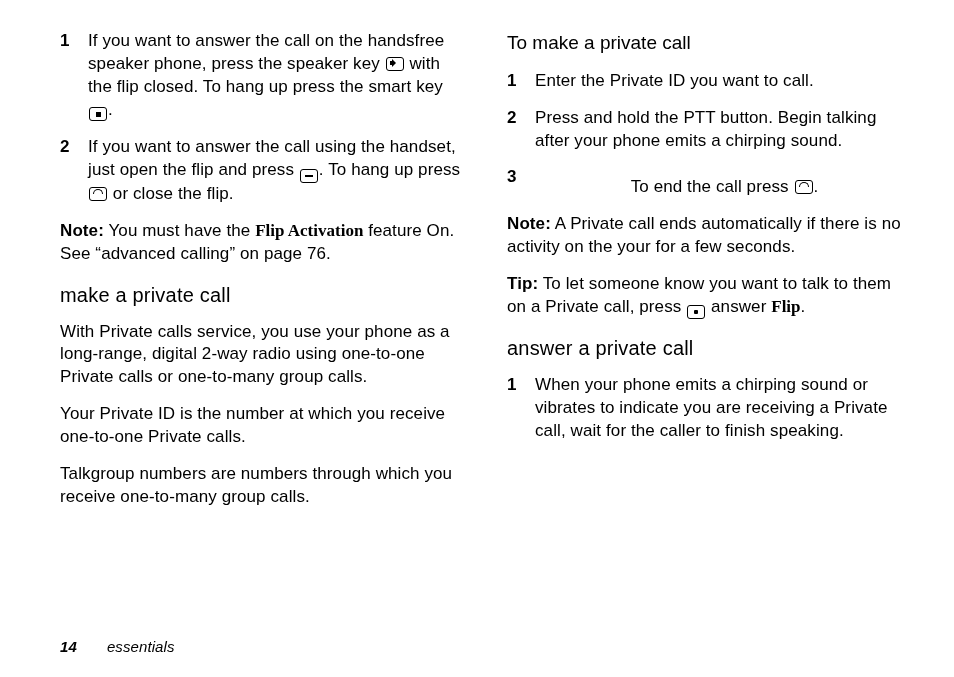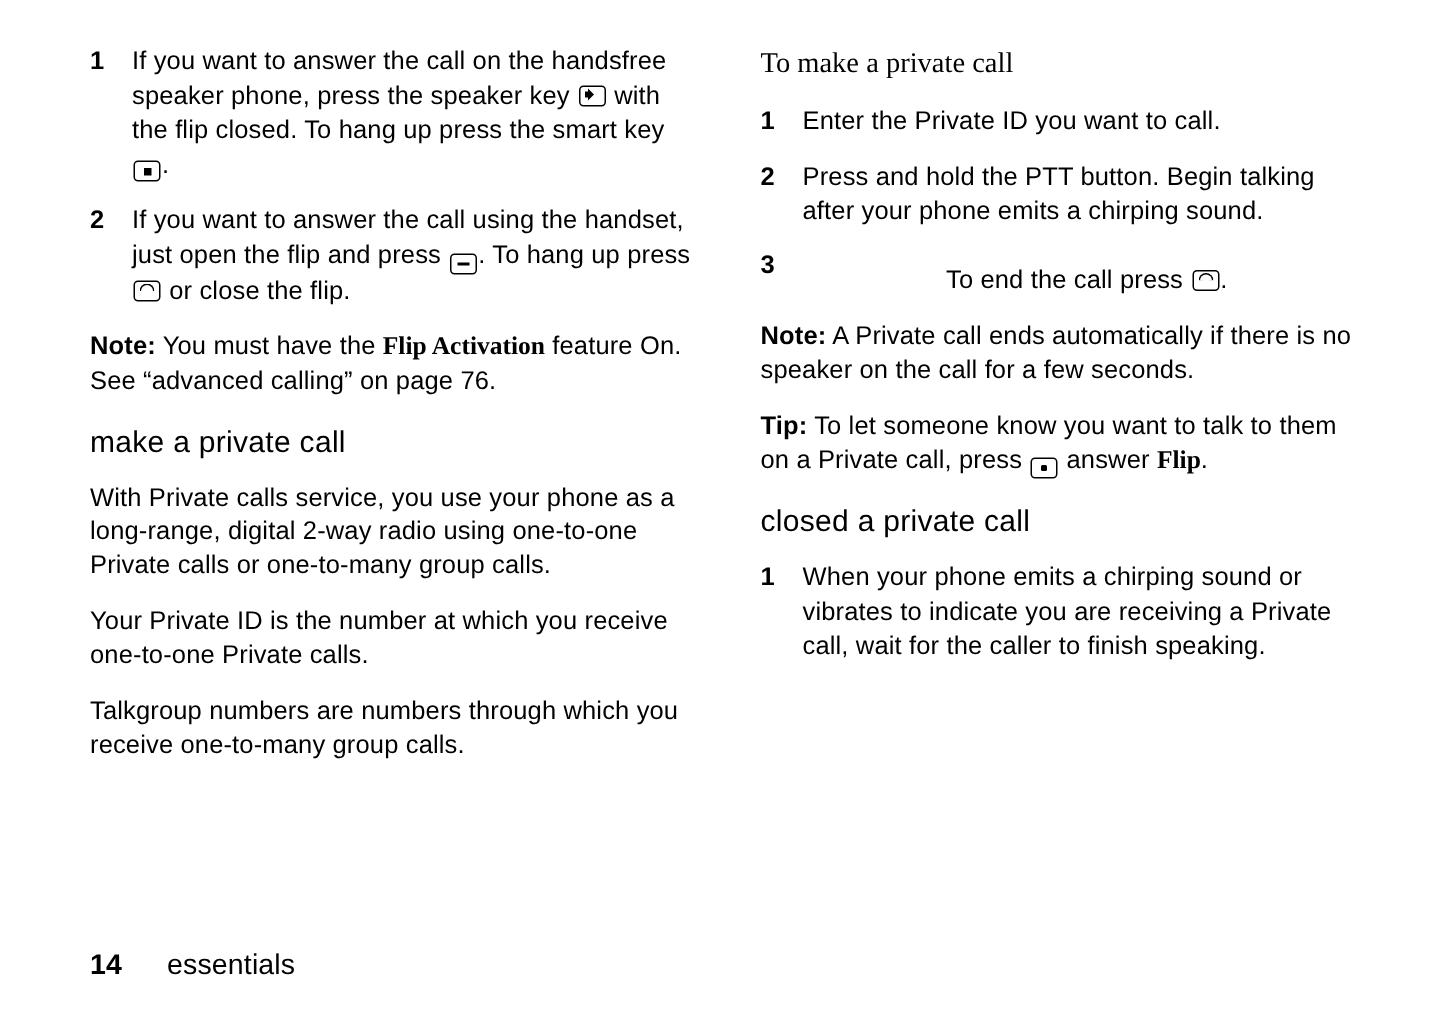--- a/index.html
+++ b/index.html
@@ -24,21 +24,22 @@
     flex: 1;
     display: flex;
     gap: 40px;
   }
   .col {
     flex: 1;
     min-width: 0;
   }
   .footer {
     margin-top: 2px;
-    font-size: 19px;
+    font-size: 15px;
+    font-style: italic;
   }
   .footer .pn {
     font-weight: 700;
     margin-right: 30px;
   }
   .ol {
     list-style: none;
     padding: 0;
     margin: 0 0 14px 0;
   }
@@ -63,21 +64,21 @@
   }
   h2.sec {
     font-weight: 400;
     font-size: 20px;
     margin: 16px 0 12px 0;
     letter-spacing: 0.2px;
   }
   .b { font-weight: 700; }
   .cond { font-family: Liberation Serif, serif; font-stretch: condensed; font-weight:700; letter-spacing:0; }
   .sub-h {
-    font-family: Liberation Serif, serif;
+    font-family: Liberation Sans, sans-serif;
     font-stretch: condensed;
     font-weight: 400;
     font-size: 19px;
     margin: 0 0 10px 0;
     letter-spacing:0;
   }
   
   .ikey {
     display: inline-flex;
     align-items: center;
@@ -185,28 +186,28 @@
           <span class="num">3</span>
           <span class="txt">
             <div class="sub">
               <span>To end the call press </span><span class="ikey end"></span><span>.</span>
             </div>
           </span>
         </li>
       </ol>
 
       <p class="para">
-        <span class="b">Note:</span><span> A Private call ends automatically if there is no speaker on the call for a few seconds.</span>
+        <span class="b">Note:</span><span> A Private call ends automatically if there is no activity on the your for a few seconds.</span>
       </p>
 
       <p class="para">
         <span class="b">Tip:</span><span> To let someone know you want to talk to them on a Private call, press </span><span class="ikey dot"></span><span> answer </span><span class="cond">Flip</span><span>.</span>
       </p>
 
-      <h2 class="sec">closed a private call</h2>
+      <h2 class="sec">answer a private call</h2>
 
       <ol class="ol">
         <li>
           <span class="num">1</span>
           <span class="txt">When your phone emits a chirping sound or vibrates to indicate you are receiving a Private call, wait for the caller to finish speaking.</span>
         </li>
       </ol>
     </div>
   </div>
 

